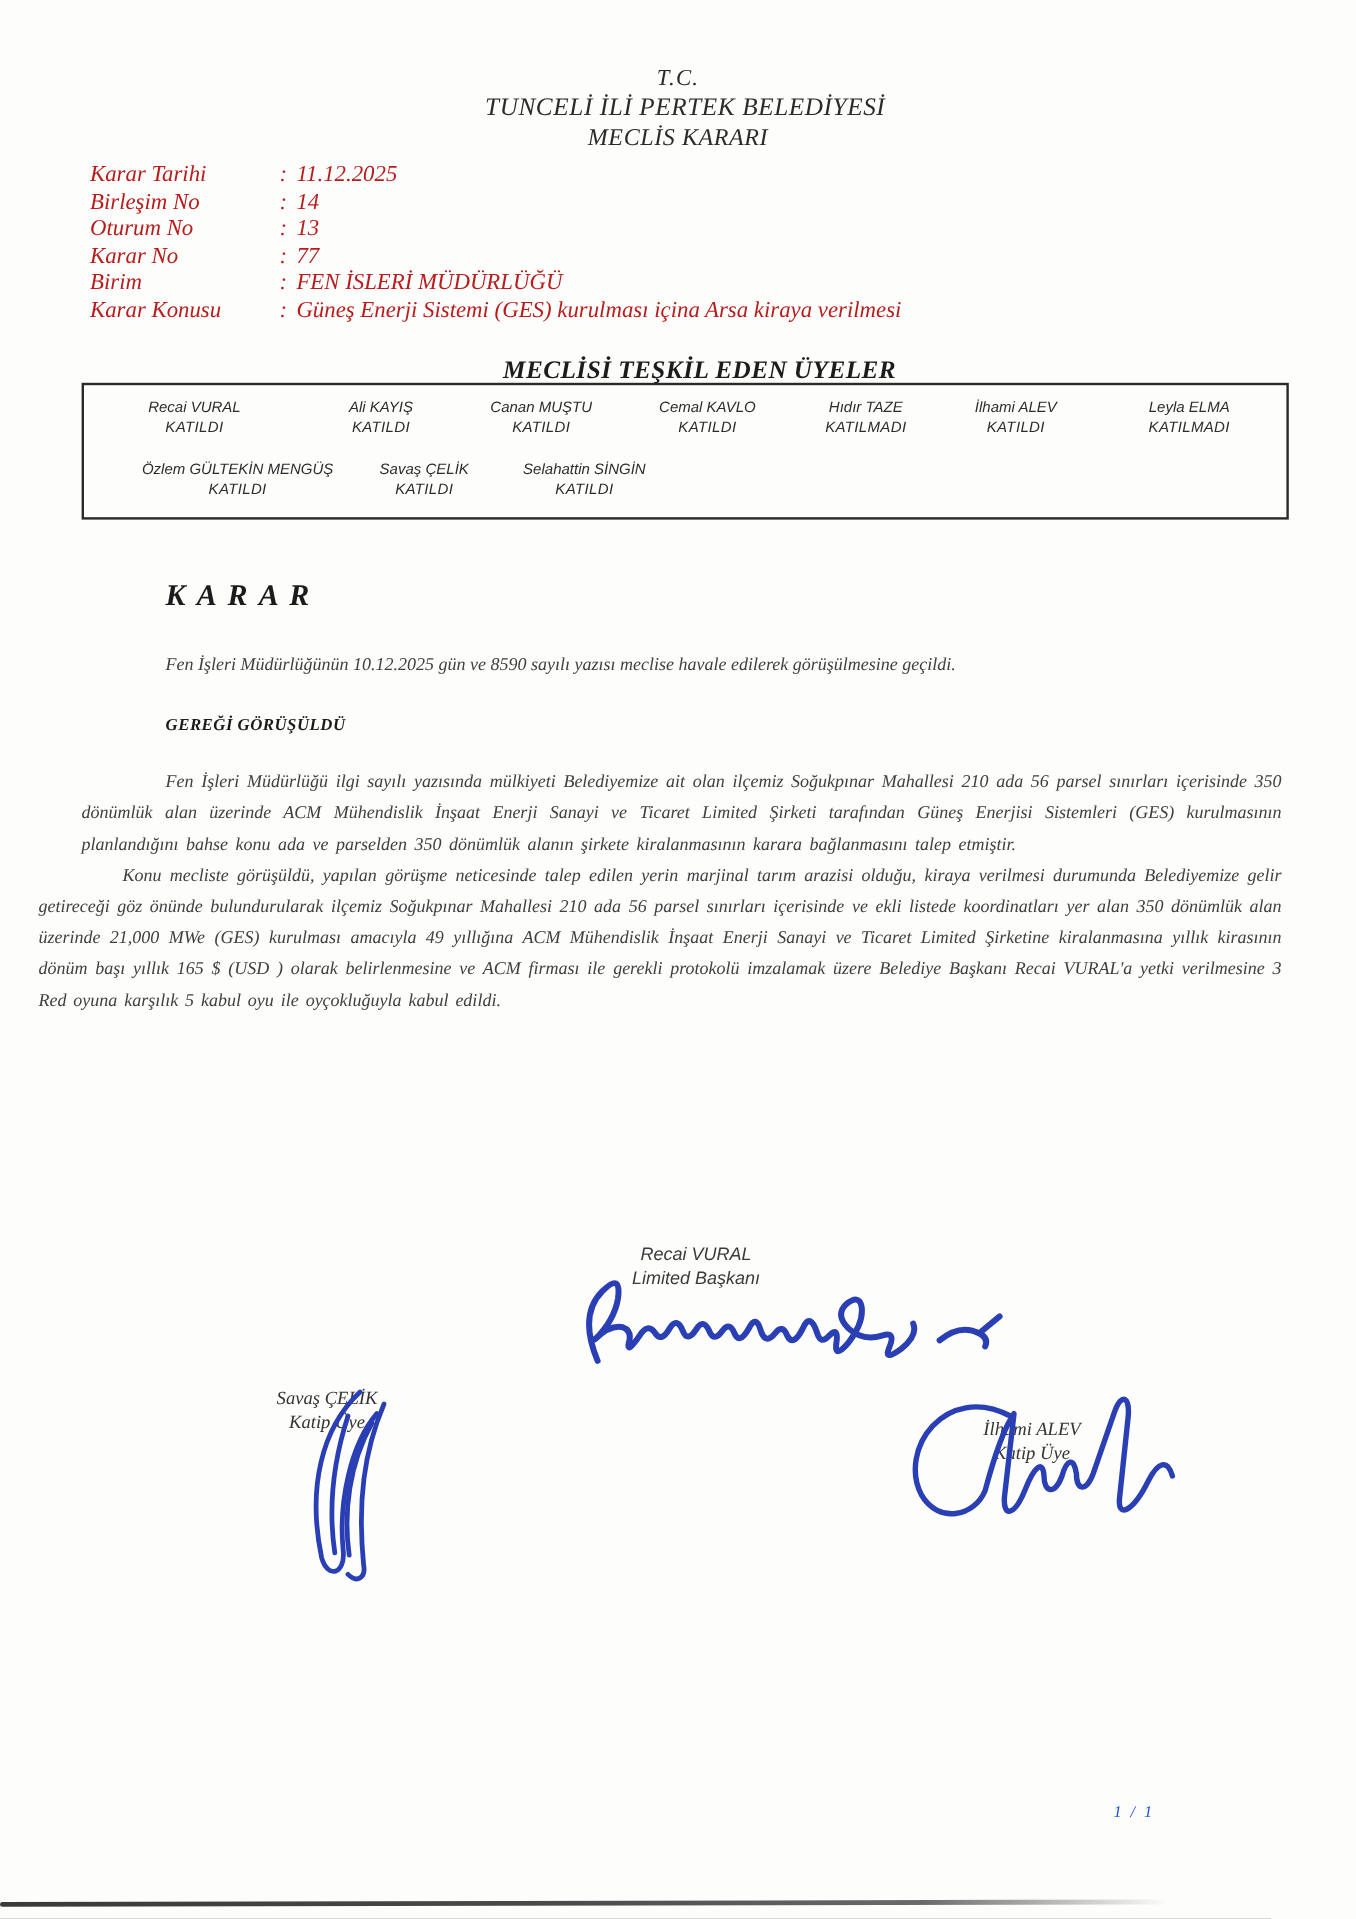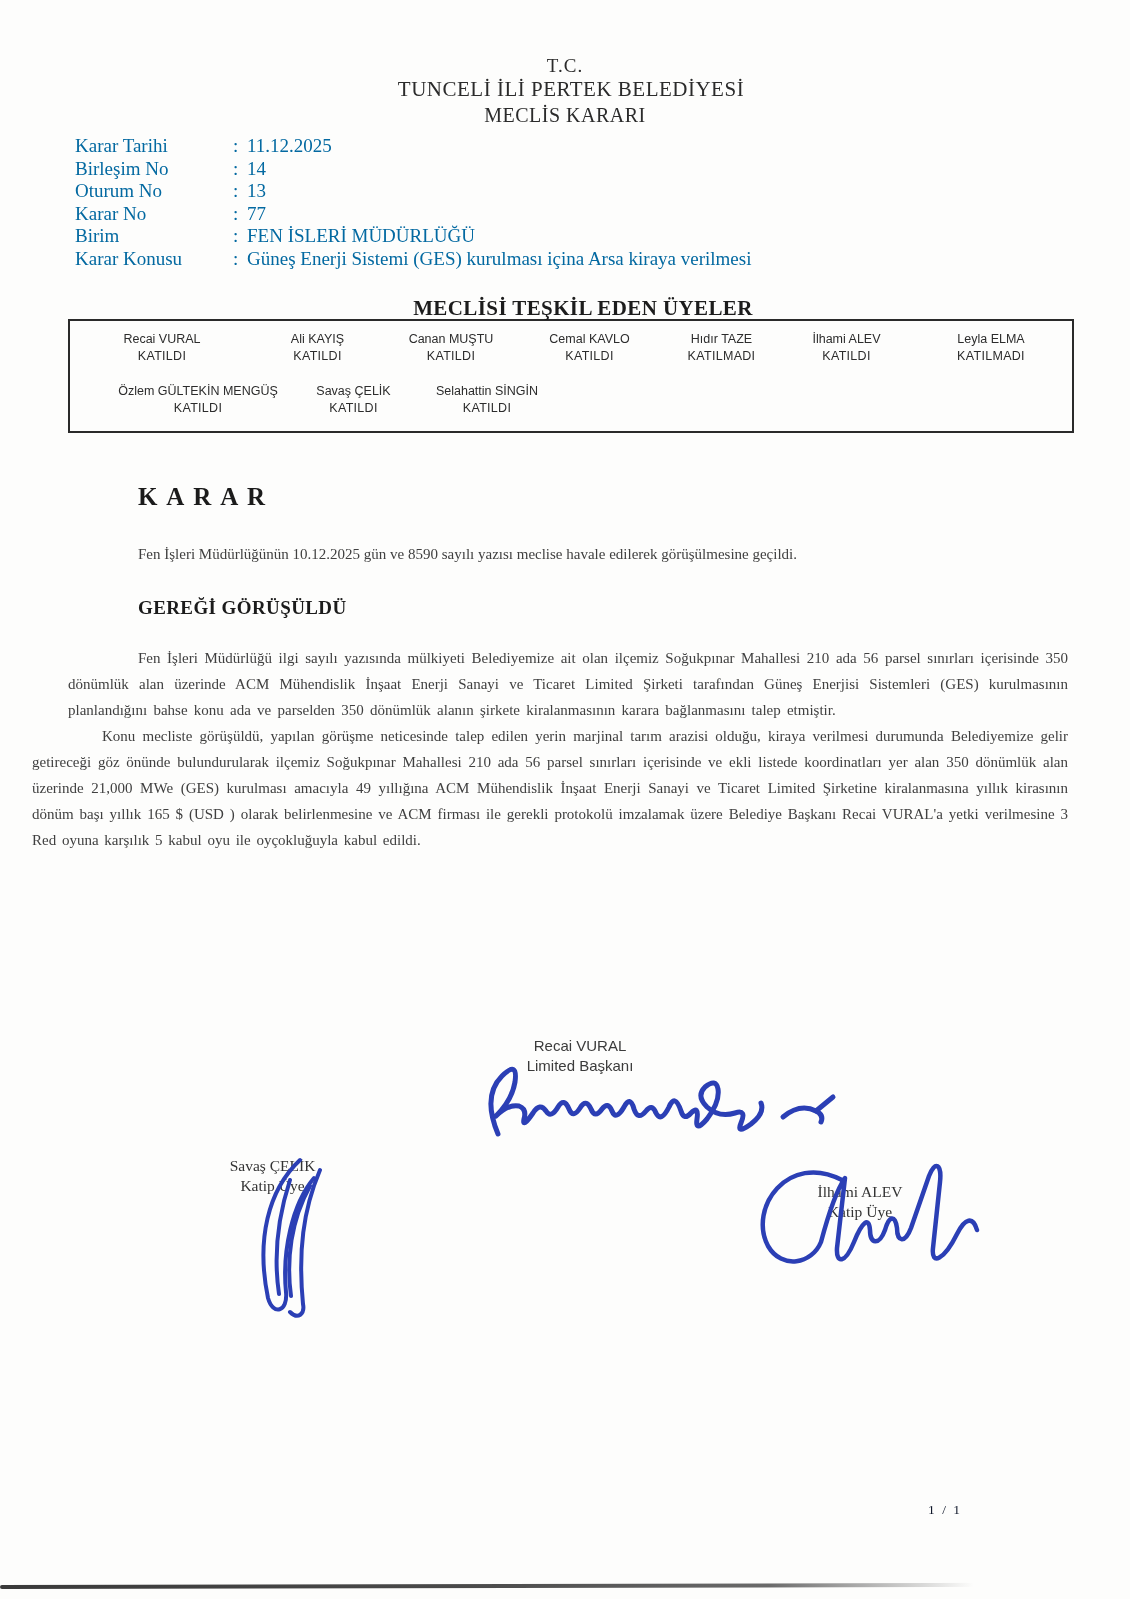--- a/index.html
+++ b/index.html
@@ -4,28 +4,29 @@
 <style>
   html,body{margin:0;padding:0;background:#9a9a9a;}
   .page{
     position:relative;
     width:1130px;height:1599px;
     margin:0 auto;
     background:#fdfdfc;
     font-family:"Liberation Serif","DejaVu Serif",serif;
     color:#1f1f1f;
     overflow:hidden;
+    font-style:italic;
   }
   
   .doc-header{padding-top:54px;text-align:center;line-height:1.22;}
   .doc-header .tc{font-size:19px;letter-spacing:1px;color:#2b2b2b;}
   .doc-header .org{font-size:21px;letter-spacing:.5px;color:#2b2b2b;padding-left:12px;}
   .doc-header .doctype{font-size:20px;letter-spacing:.5px;color:#2b2b2b;}
   
-  .meta{margin:8px 0 0 75px;font-size:19px;line-height:22.5px;color:#0369a1;}
+  .meta{margin:8px 0 0 75px;font-size:19px;line-height:22.5px;color:#b91c1c;}
   .meta-row{display:flex;}
   .meta-label{width:158px;flex:0 0 158px;}
   .meta-sep{width:14px;flex:0 0 14px;}
   .meta-value{white-space:nowrap;text-align:right;}
   
   .members{margin-top:26px;}
   .members-title{
     text-align:center;font-weight:bold;font-size:21px;letter-spacing:.4px;
     color:#1c1c1c;margin-bottom:-2px;position:relative;z-index:2;padding-left:36px;
   }
@@ -53,21 +54,21 @@
     margin:50px 0 0 138px;font-weight:bold;font-size:25px;
     letter-spacing:2px;color:#1b1b1b;
   }
   .body-par{
     margin:0 62px 0 68px;
     font-size:15px;line-height:26px;
     text-align:justify;color:#404040;
   }
   .intro-par{margin-top:30px;text-indent:70px;}
   .geregi-heading{
-    margin:30px 0 0 138px;font-weight:bold;font-size:19px;
+    margin:30px 0 0 138px;font-weight:bold;font-size:14px;
     letter-spacing:.4px;color:#1b1b1b;
   }
   .p1{margin-top:26px;text-indent:70px;word-spacing:2.5px;}
   .p2{text-indent:70px;word-spacing:2px;margin-left:32px;}
   
   .sig-label{position:absolute;text-align:center;line-height:20px;z-index:1;}
   .sig-president{
     left:505px;top:1036px;width:150px;
     font-family:"Liberation Sans","DejaVu Sans",sans-serif;
     font-size:15px;color:#3b3b3b;
@@ -78,21 +79,21 @@
   }
   .sig-clerk-right{
     left:800px;top:1182px;width:120px;
     font-size:15.5px;color:#333;
   }
   .sig-svg{position:absolute;z-index:2;}
   .sig-svg path{fill:none;stroke:#2b3fb5;stroke-linecap:round;stroke-linejoin:round;}
   
   .page-num{
     position:absolute;left:928px;top:1502px;
-    font-size:13.5px;letter-spacing:2px;color:#0f172a;
+    font-size:13.5px;letter-spacing:2px;color:#1d4ed8;
   }
   .scan-artifact{
     position:absolute;left:0;top:1585px;width:1025px;height:4px;
     background:linear-gradient(to right,#3a3a3a 0%,#4a4a4a 45%,#6a6a6a 75%,rgba(110,110,110,0) 95%);
     transform:rotate(-0.12deg);transform-origin:left center;
     border-radius:2px;
   }
 </style>
 </head>
 <body>

